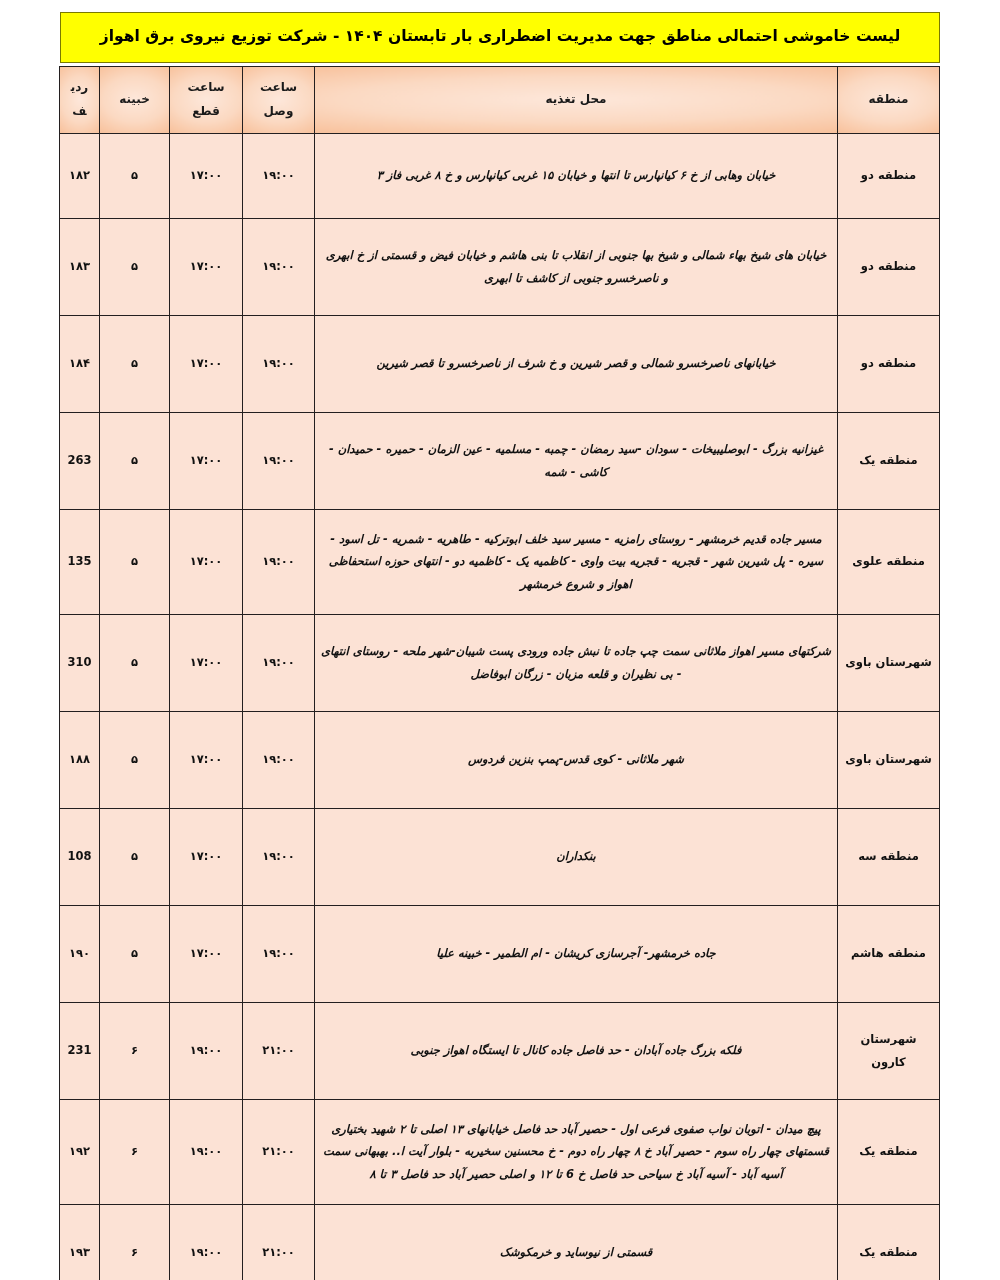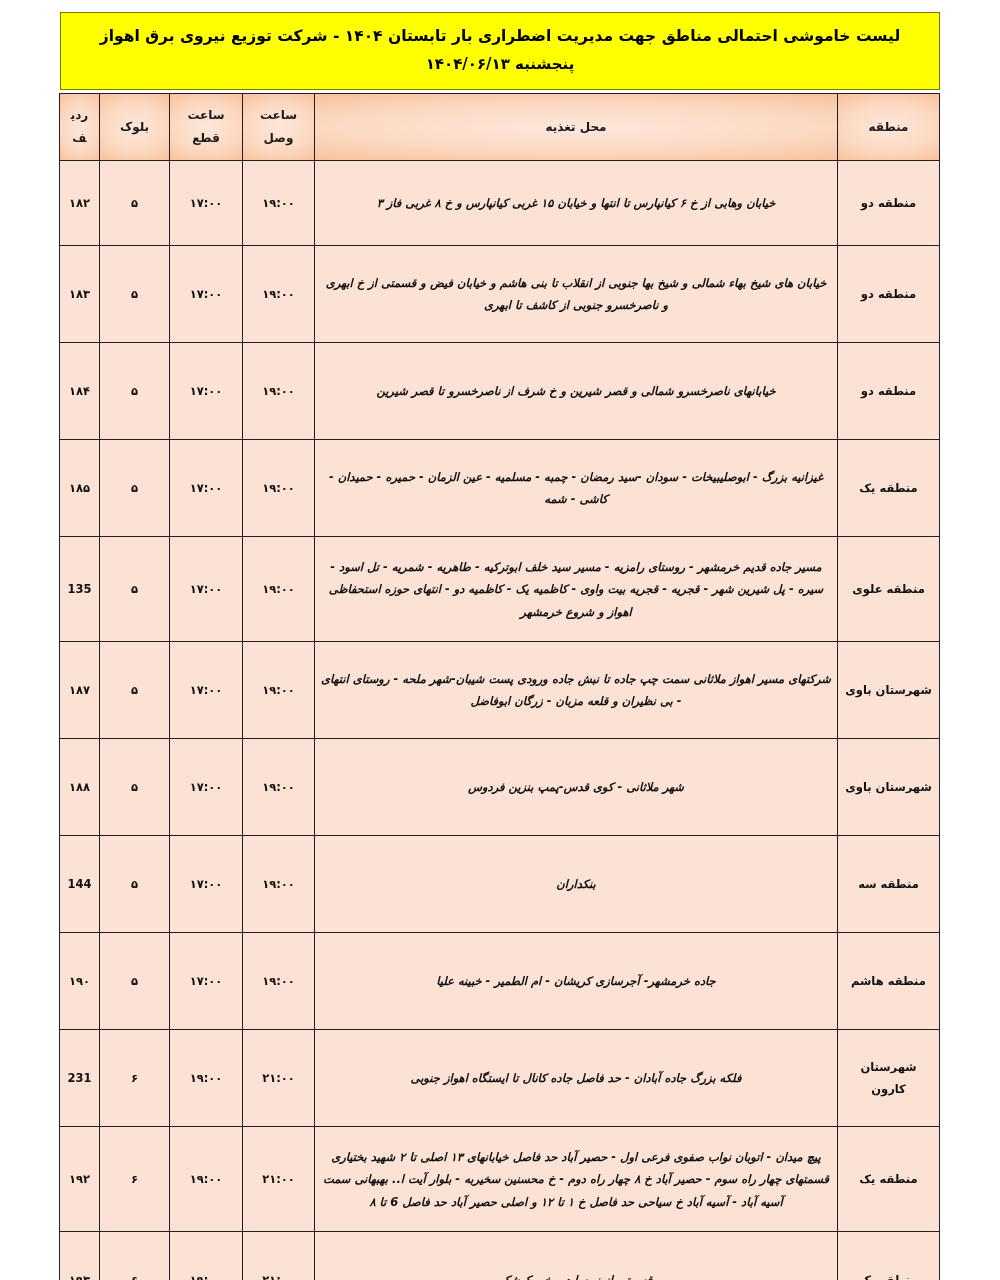--- a/index.html
+++ b/index.html
@@ -109,39 +109,38 @@
   tr.h2 td { height: 84px; }
   tr.h3 td { height: 92px; }
 </style>
 </head>
 <body>
 
 <div class="page">
 
   <div class="title-banner">
     <div class="title-line">لیست خاموشی احتمالی مناطق جهت مدیریت اضطراری بار تابستان ۱۴۰۴ - شرکت توزیع نیروی برق اهواز</div>
-    <div class="title-line sub">پنجشنبه ۱۴۰۴/۰۶/۱۳</div>
   </div>
 
   <table class="outage">
     <colgroup>
       <col class="c-region">
       <col class="c-feed">
       <col class="c-restore">
       <col class="c-cut">
       <col class="c-block">
       <col class="c-rownum">
     </colgroup>
     <thead>
       <tr>
         <th>منطقه</th>
         <th>محل تغذیه</th>
         <th>ساعت وصل</th>
         <th>ساعت قطع</th>
-        <th>بلوک</th>
+        <th>خبینه</th>
         <th>ردیف</th>
       </tr>
     </thead>
     <tbody id="table-body">
         <tr class="h1">
           <td class="region">منطقه دو</td>
           <td class="feed">خیابان وهابی از خ ۶ کیانپارس تا انتها و خیابان ۱۵ غربی کیانپارس و خ ۸ غربی فاز ۳</td>
           <td class="time">۱۹:۰۰</td>
           <td class="time">۱۷:۰۰</td>
           <td class="block">۵</td>
@@ -162,73 +161,73 @@
           <td class="time">۱۷:۰۰</td>
           <td class="block">۵</td>
           <td class="rownum">۱۸۴</td>
         </tr>
         <tr class="h2">
           <td class="region">منطقه یک</td>
           <td class="feed">غیزانیه بزرگ - ابوصلیبیخات - سودان -سید رمضان - چمبه - مسلمیه - عین الزمان - حمیره - حمیدان - کاشی - شمه</td>
           <td class="time">۱۹:۰۰</td>
           <td class="time">۱۷:۰۰</td>
           <td class="block">۵</td>
-          <td class="rownum">۱۸۵</td>
+          <td class="rownum">263</td>
         </tr>
         <tr class="h3">
           <td class="region">منطقه علوی</td>
           <td class="feed">مسیر جاده قدیم خرمشهر - روستای رامزیه - مسیر سید خلف ابوترکیه - طاهریه - شمریه - تل اسود - سیره - پل شیرین شهر - قجریه - قجریه بیت واوی - کاظمیه یک - کاظمیه دو - انتهای حوزه استحفاظی اهواز و شروع خرمشهر</td>
           <td class="time">۱۹:۰۰</td>
           <td class="time">۱۷:۰۰</td>
           <td class="block">۵</td>
           <td class="rownum">135</td>
         </tr>
         <tr class="h2">
           <td class="region">شهرستان باوی</td>
           <td class="feed">شرکتهای مسیر اهواز ملاثانی سمت چپ جاده تا نبش جاده ورودی پست شیبان-شهر ملحه - روستای انتهای - بی نظیران و قلعه مزبان - زرگان ابوفاضل</td>
           <td class="time">۱۹:۰۰</td>
           <td class="time">۱۷:۰۰</td>
           <td class="block">۵</td>
-          <td class="rownum">۱۸۷</td>
+          <td class="rownum">310</td>
         </tr>
         <tr class="h2">
           <td class="region">شهرستان باوی</td>
           <td class="feed">شهر ملاثانی - کوی قدس-پمپ بنزین فردوس</td>
           <td class="time">۱۹:۰۰</td>
           <td class="time">۱۷:۰۰</td>
           <td class="block">۵</td>
           <td class="rownum">۱۸۸</td>
         </tr>
         <tr class="h2">
           <td class="region">منطقه سه</td>
           <td class="feed">بنکداران</td>
           <td class="time">۱۹:۰۰</td>
           <td class="time">۱۷:۰۰</td>
           <td class="block">۵</td>
-          <td class="rownum">144</td>
+          <td class="rownum">108</td>
         </tr>
         <tr class="h2">
           <td class="region">منطقه هاشم</td>
           <td class="feed">جاده خرمشهر- آجرسازی کریشان - ام الطمیر - خبینه علیا</td>
           <td class="time">۱۹:۰۰</td>
           <td class="time">۱۷:۰۰</td>
           <td class="block">۵</td>
           <td class="rownum">۱۹۰</td>
         </tr>
         <tr class="h2">
           <td class="region">شهرستان کارون</td>
           <td class="feed">فلکه بزرگ جاده آبادان - حد فاصل جاده کانال تا ایستگاه اهواز جنوبی</td>
           <td class="time">۲۱:۰۰</td>
           <td class="time">۱۹:۰۰</td>
           <td class="block">۶</td>
           <td class="rownum">231</td>
         </tr>
         <tr class="h3">
           <td class="region">منطقه یک</td>
-          <td class="feed">پیچ میدان - اتوبان نواب صفوی فرعی اول - حصیر آباد حد فاصل خیابانهای ۱۳ اصلی تا ۲ شهید بختیاری قسمتهای چهار راه سوم - حصیر آباد خ ۸ چهار راه دوم - خ محسنین سخیربه - بلوار آیت ا.. بهبهانی سمت آسیه آباد - آسیه آباد خ سیاحی حد فاصل خ ۱ تا ۱۲ و اصلی حصیر آباد حد فاصل 6 تا ۸</td>
+          <td class="feed">پیچ میدان - اتوبان نواب صفوی فرعی اول - حصیر آباد حد فاصل خیابانهای ۱۳ اصلی تا ۲ شهید بختیاری قسمتهای چهار راه سوم - حصیر آباد خ ۸ چهار راه دوم - خ محسنین سخیربه - بلوار آیت ا.. بهبهانی سمت آسیه آباد - آسیه آباد خ سیاحی حد فاصل خ 6 تا ۱۲ و اصلی حصیر آباد حد فاصل ۳ تا ۸</td>
           <td class="time">۲۱:۰۰</td>
           <td class="time">۱۹:۰۰</td>
           <td class="block">۶</td>
           <td class="rownum">۱۹۲</td>
         </tr>
         <tr class="h2">
           <td class="region">منطقه یک</td>
           <td class="feed">قسمتی از نیوساید و خرمکوشک</td>
           <td class="time">۲۱:۰۰</td>
           <td class="time">۱۹:۰۰</td>

